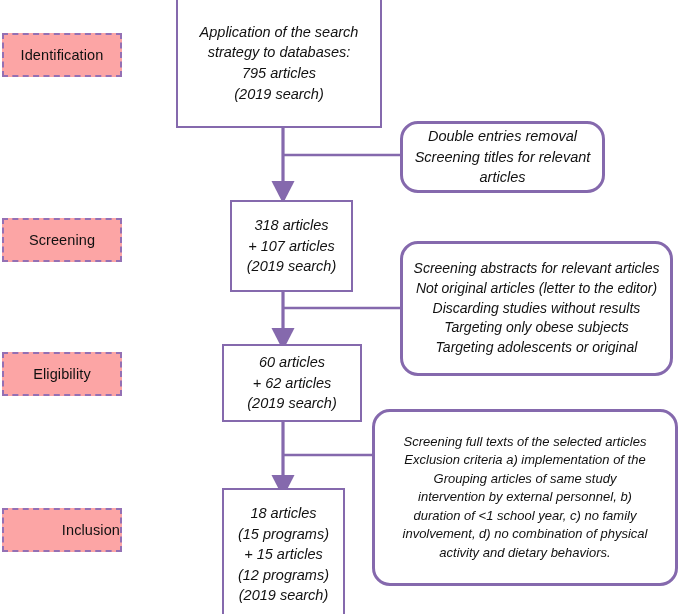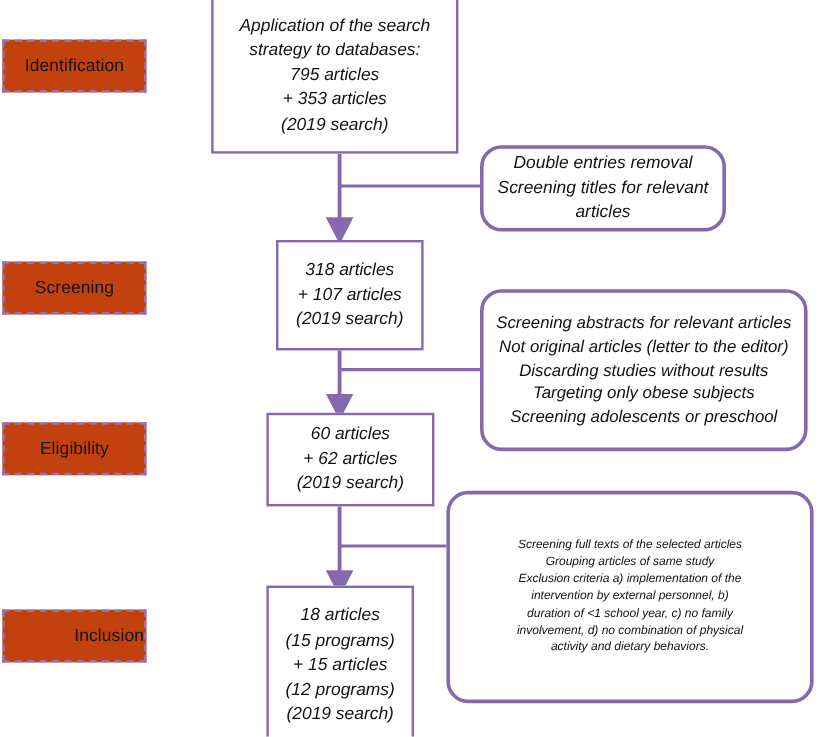--- a/index.html
+++ b/index.html
@@ -18,21 +18,21 @@
   .stage-label {
     position: absolute;
     box-sizing: border-box;
     border: 2px dashed #9470B4;
     display: flex;
     align-items: center;
     justify-content: center;
     color: #111111;
     font-size: 14.5px;
     letter-spacing: 0.1px;
-    background: #c2410c;
+    background: #fca5a5;
   }
   .box {
     position: absolute;
     box-sizing: border-box;
     border: 2.5px solid #8569AD;
     background: #ffffff;
     display: flex;
     flex-direction: column;
     align-items: center;
     justify-content: center;
@@ -94,21 +94,20 @@
     <span>Eligibility</span>
   </div>
   <div class="stage-label" style="left:2px; top:508px; width:120px; height:44px;justify-content:flex-end;">
     <span>Inclusion</span>
   </div>
 
   <div class="box" style="left:176px; top:-2px; width:206px; height:130px;">
     <span class="ln">Application of the search</span>
     <span class="ln">strategy to databases:</span>
     <span class="ln">795 articles</span>
-    <span class="ln">+ 353 articles</span>
     <span class="ln">(2019 search)</span>
   </div>
 
   <div class="box" style="left:230px; top:200px; width:123px; height:92px;">
     <span class="ln">318 articles</span>
     <span class="ln">+ 107 articles</span>
     <span class="ln">(2019 search)</span>
   </div>
 
   <div class="box" style="left:222px; top:344px; width:140px; height:78px;">
@@ -129,26 +128,26 @@
     <span class="ln">Double entries removal</span>
     <span class="ln">Screening titles for relevant</span>
     <span class="ln">articles</span>
   </div>
 
   <div class="box rounded" style="left:400px; top:241px; width:273px; height:135px; font-size:14px;">
     <span class="ln">Screening abstracts for relevant articles</span>
     <span class="ln">Not original articles (letter to the editor)</span>
     <span class="ln">Discarding studies without results</span>
     <span class="ln">Targeting only obese subjects</span>
-    <span class="ln">Screening adolescents or preschool</span>
+    <span class="ln">Targeting adolescents or original</span>
   </div>
 
-  <div class="box rounded" style="left:372px; top:409px; width:306px; height:177px; font-size:10px;">
+  <div class="box rounded" style="left:372px; top:409px; width:306px; height:177px; font-size:13px;">
     <span class="ln">Screening full texts of the selected articles</span>
+    <span class="ln">Exclusion criteria a) implementation of the</span>
     <span class="ln">Grouping articles of same study</span>
-    <span class="ln">Exclusion criteria a) implementation of the</span>
     <span class="ln">intervention by external personnel, b)</span>
     <span class="ln">duration of &lt;1 school year, c) no family</span>
     <span class="ln">involvement, d) no combination of physical</span>
     <span class="ln">activity and dietary behaviors.</span>
   </div>
 
 </div>
 
 </body></html>

